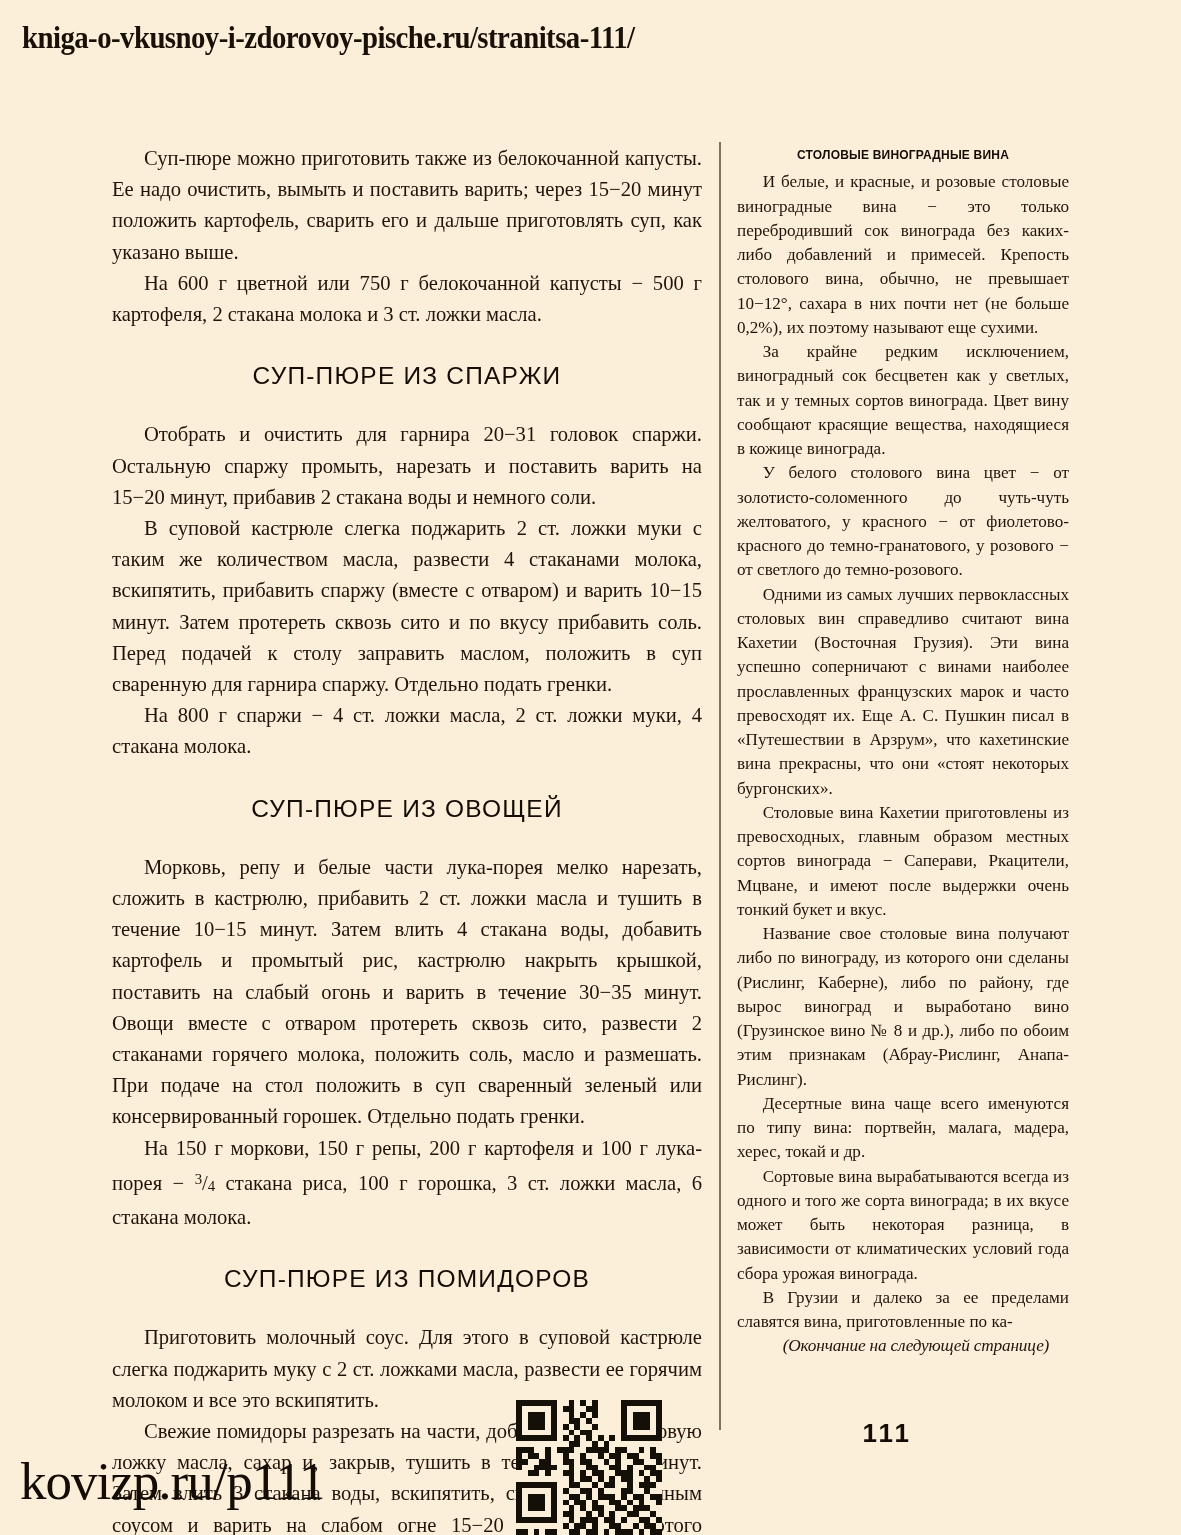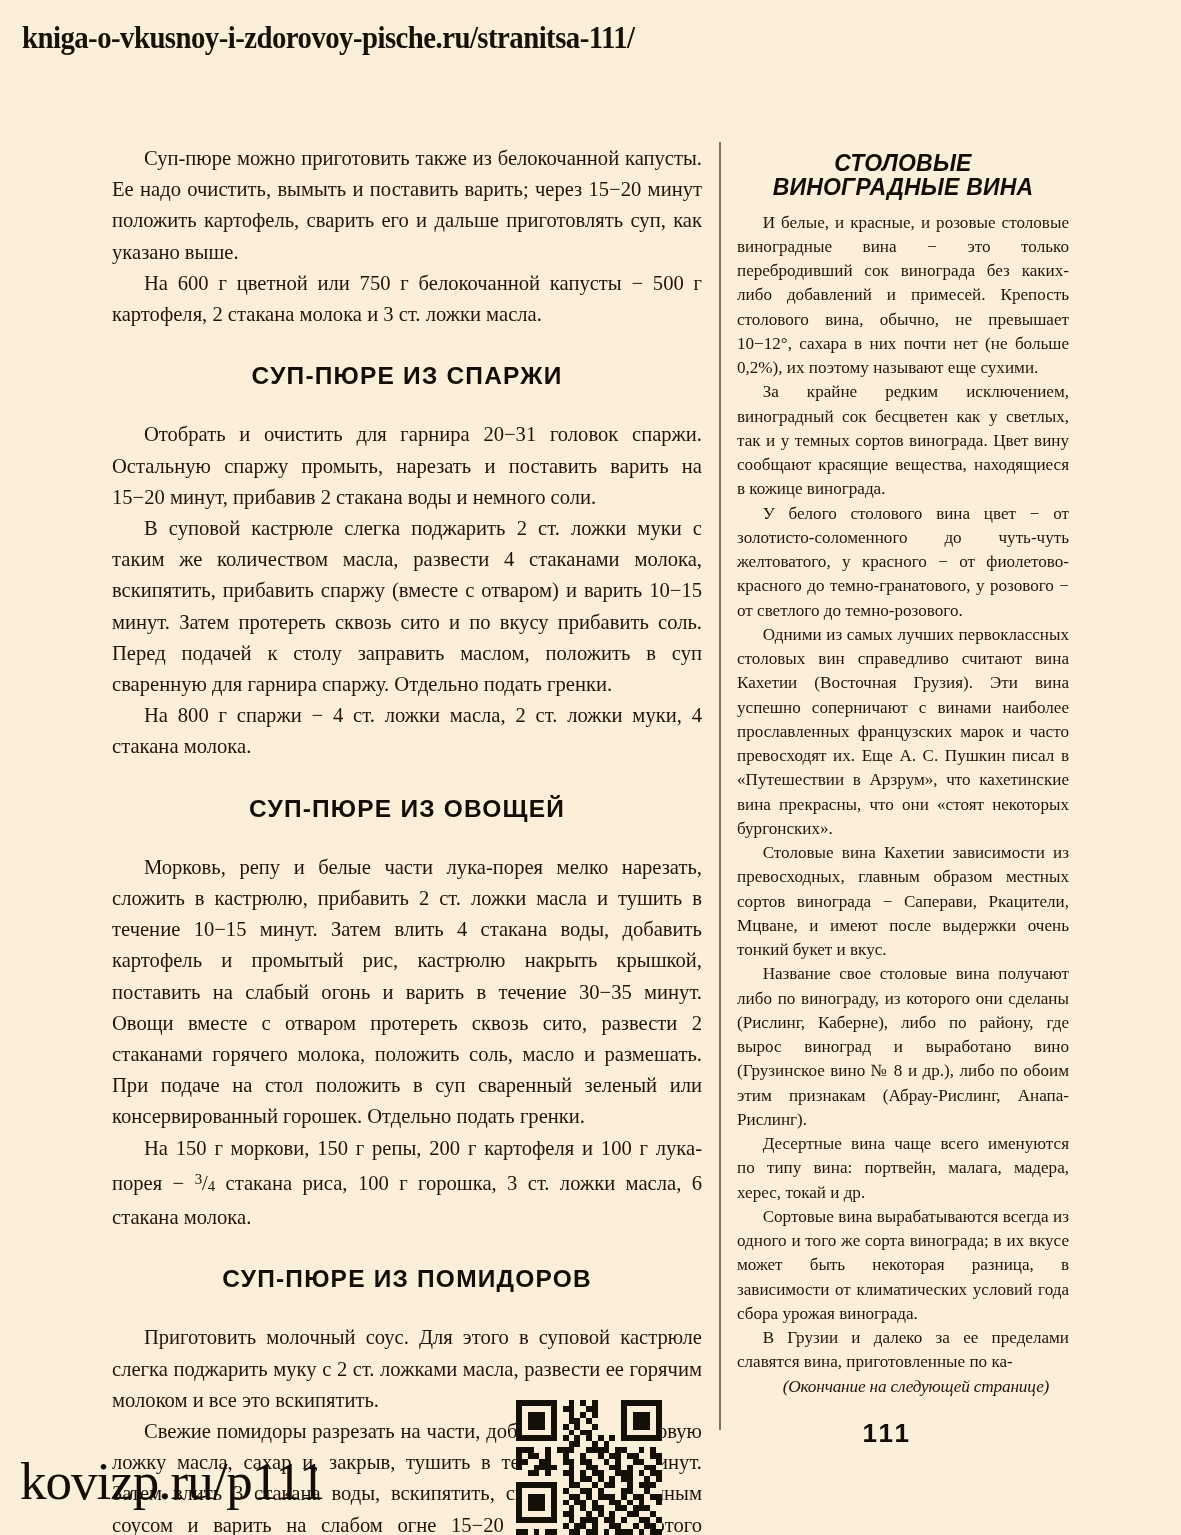--- a/index.html
+++ b/index.html
@@ -80,40 +80,39 @@
   p {
     margin: 0;
     text-indent: 1.55em;
     text-align: justify;
   }
   .col-right p { text-indent: 1.5em; }
 
   h2.recipe-title {
     margin: 0;
     font-family: "Liberation Sans", sans-serif;
-    font-weight: 700;
+    font-weight: 400;
     text-align: center;
     letter-spacing: 1.2px;
     color: #140c05;
   }
   .col-left h2.recipe-title {
     font-size: 24.5px;
     padding-top: 30px;
     padding-bottom: 28px;
   }
   .col-right h2.section-title {
-    margin: 8px;
+    margin: 0;
     font-family: "Liberation Sans", sans-serif;
     font-weight: 700;
-    font-size: 23px;
+    font-size: 12px;
     text-align: center;
     letter-spacing: .2px;
     color: #140c05;
     padding-bottom: 3px;
-    font-style: italic;
   }
   .cont-note {
     margin: 0;
     text-indent: 0;
     text-align: center;
     font-style: italic;
     font-size: 17.3px;
     letter-spacing: -0.2px;
   }
   .page-number {
@@ -188,21 +187,21 @@
       <p>Приготовить молочный соус. Для этого в суповой кастрюле слегка поджарить муку с 2 ст. ложками масла, развести ее горячим молоком и все это вскипятить.</p>
       <p>Свежие помидоры разрезать на части, добавить одну столовую ложку масла, сахар и, закрыв, тушить в течение 10−15 минут. Затем влить 3 стакана воды, вскипятить, смешать с молочным соусом и варить на слабом огне 15−20 минут, после этого протереть сквозь сито и заправить маслом. Перед подачей на стол в суп положить рис, сваренный отдельно.</p>
     </div>
 
     <div class="col-right">
       <h2 class="section-title">СТОЛОВЫЕ ВИНОГРАДНЫЕ ВИНА</h2>
       <p>И белые, и красные, и розовые столовые виноградные вина − это только перебродивший сок винограда без каких-либо добавлений и примесей. Крепость столового вина, обычно, не превышает 10−12°, сахара в них почти нет (не больше 0,2%), их поэтому называют еще сухими.</p>
       <p>За крайне редким исключением, виноградный сок бесцветен как у светлых, так и у темных сортов винограда. Цвет вину сообщают красящие вещества, находящиеся в кожице винограда.</p>
       <p>У белого столового вина цвет − от золотисто-соломенного до чуть-чуть желтоватого, у красного − от фиолетово-красного до темно-гранатового, у розового − от светлого до темно-розового.</p>
       <p>Одними из самых лучших первоклассных столовых вин справедливо считают вина Кахетии (Восточная Грузия). Эти вина успешно соперничают с винами наиболее прославленных французских марок и часто превосходят их. Еще А. С. Пушкин писал в «Путешествии в Арзрум», что кахетинские вина прекрасны, что они «стоят некоторых бургонских».</p>
-      <p>Столовые вина Кахетии зависимости из превосходных, главным образом местных сортов винограда − Саперави, Ркацители, Мцване, и имеют после выдержки очень тонкий букет и вкус.</p>
+      <p>Столовые вина Кахетии приготовлены из превосходных, главным образом местных сортов винограда − Саперави, Ркацители, Мцване, и имеют после выдержки очень тонкий букет и вкус.</p>
       <p>Название свое столовые вина получают либо по винограду, из которого они сделаны (Рислинг, Каберне), либо по району, где вырос виноград и выработано вино (Грузинское вино № 8 и др.), либо по обоим этим признакам (Абрау-Рислинг, Анапа-Рислинг).</p>
       <p>Десертные вина чаще всего именуются по типу вина: портвейн, малага, мадера, херес, токай и др.</p>
       <p>Сортовые вина вырабатываются всегда из одного и того же сорта винограда; в их вкусе может быть некоторая разница, в зависимости от климатических условий года сбора урожая винограда.</p>
       <p>В Грузии и далеко за ее пределами славятся вина, приготовленные по ка-</p>
       <p class="cont-note">(Окончание на следующей странице)</p>
     </div>
 
     <div class="page-number">111</div>
   </div>
 

